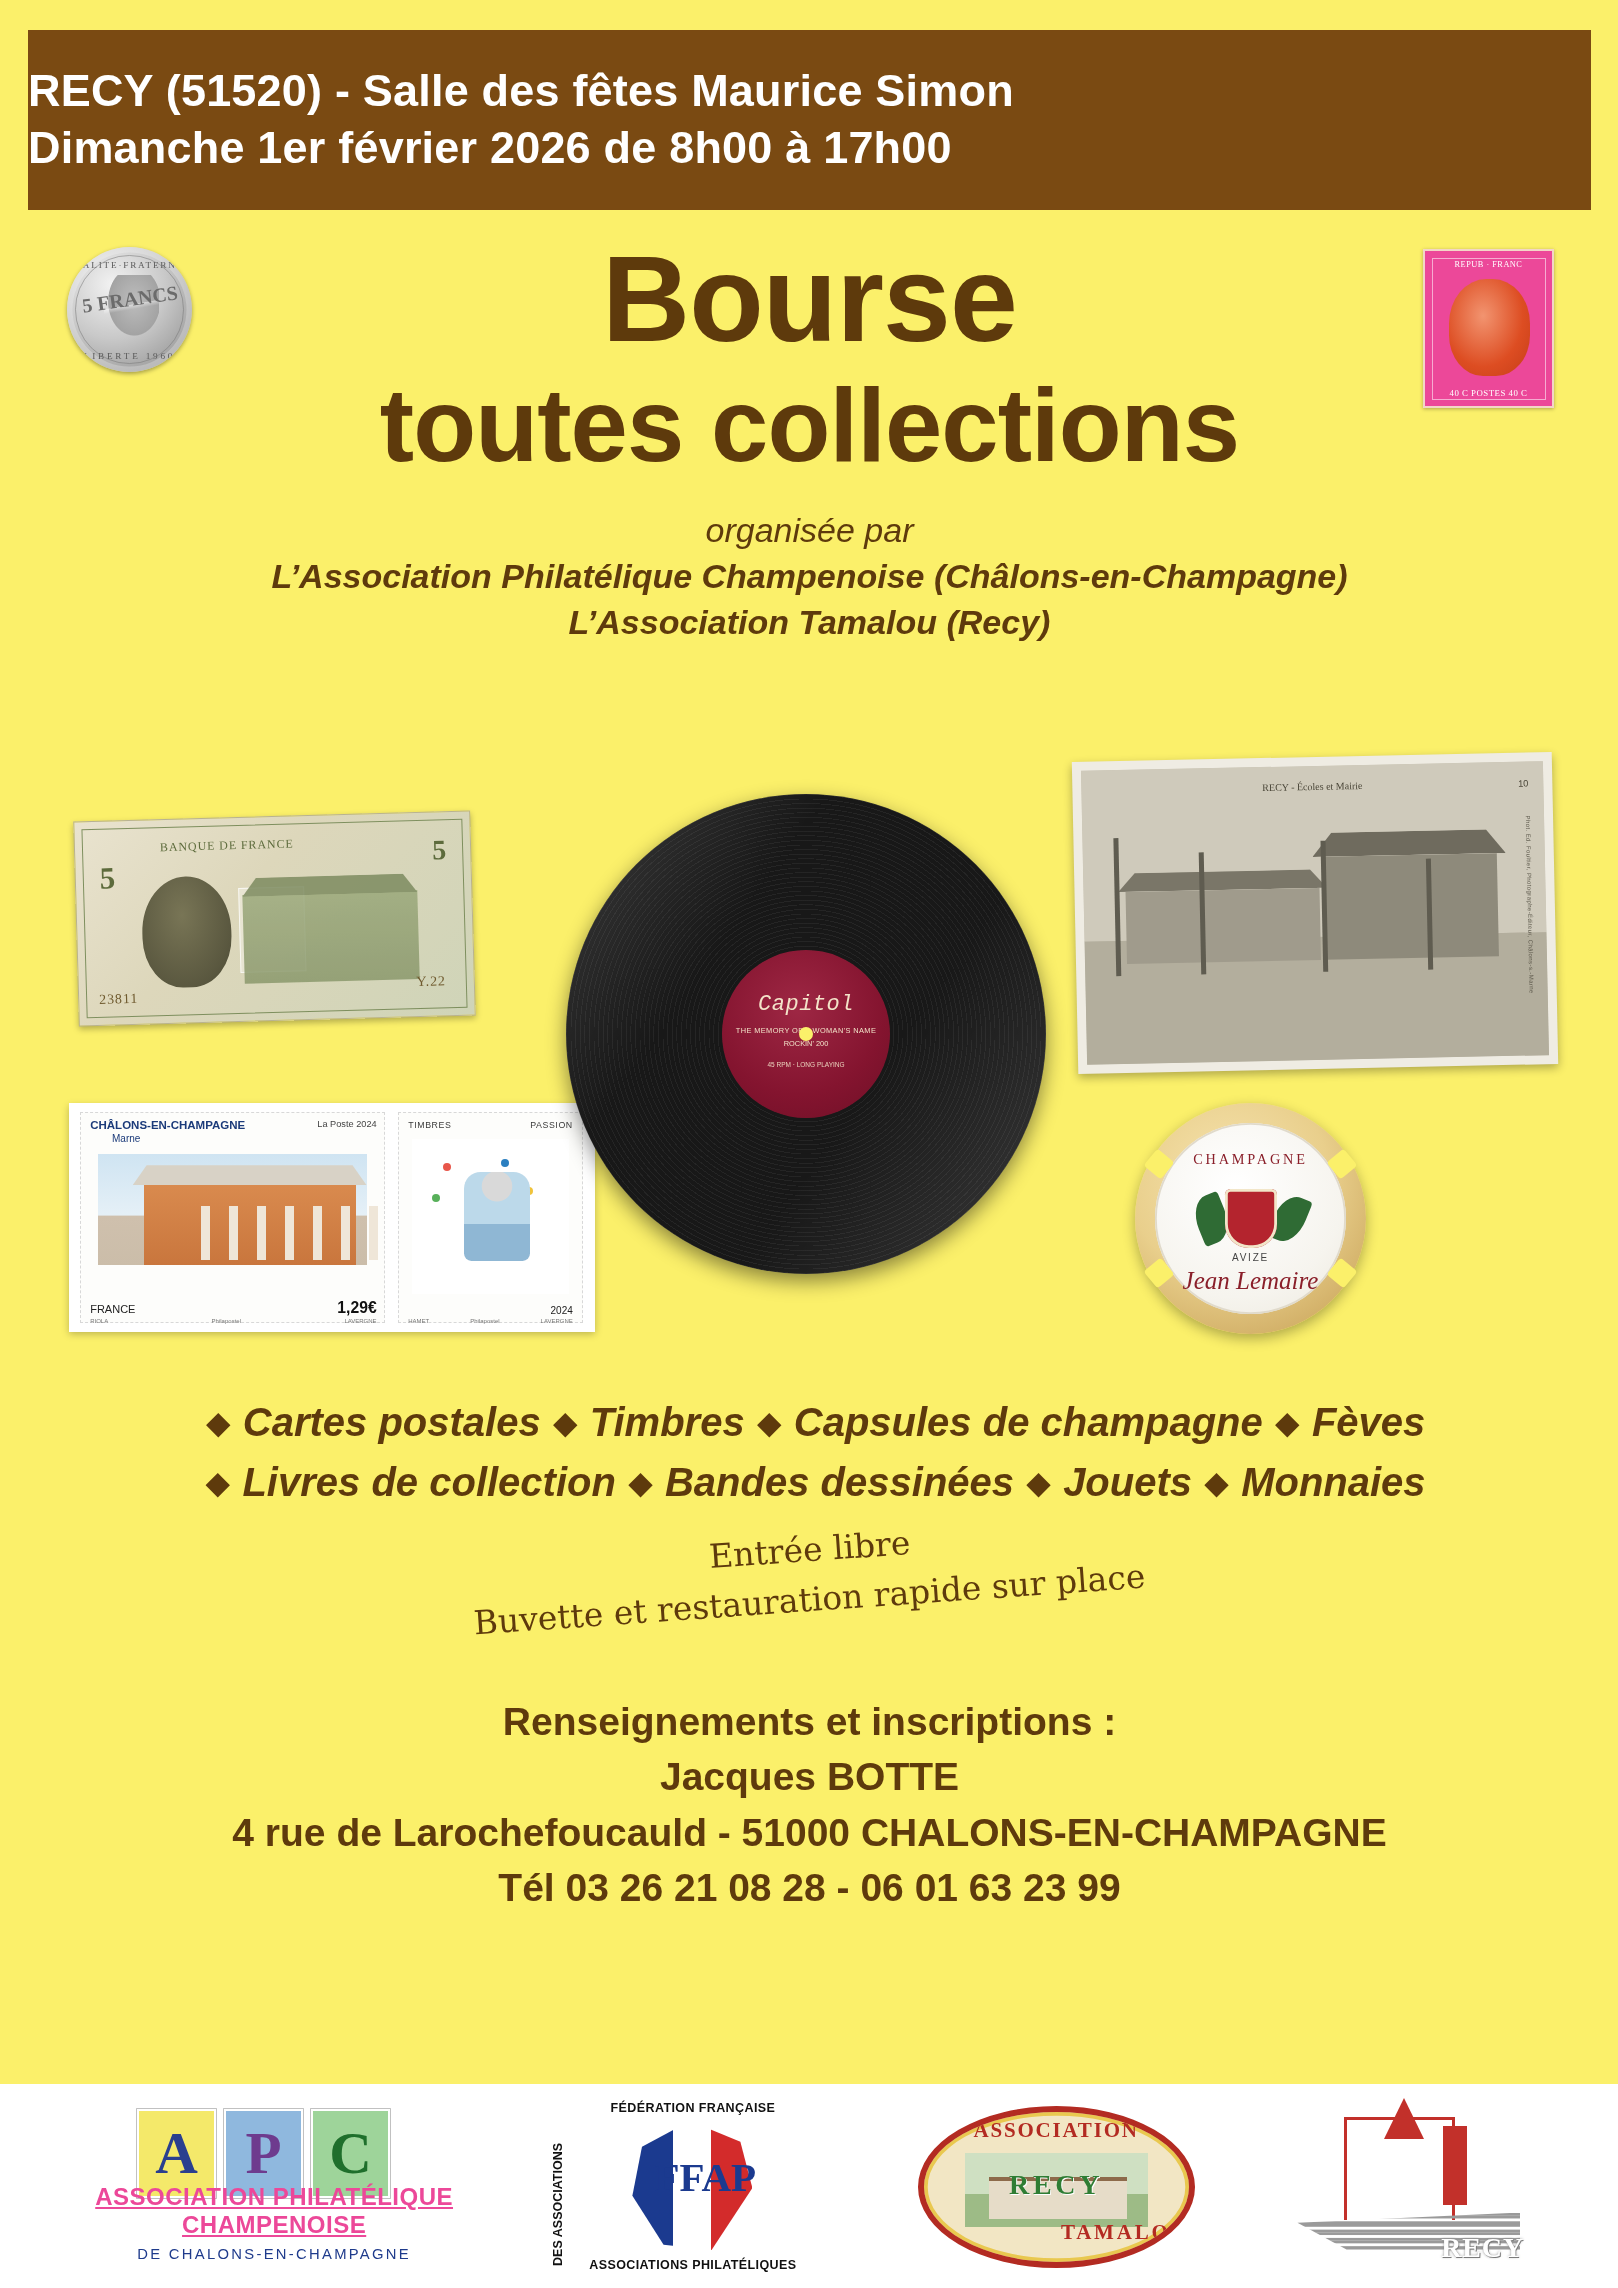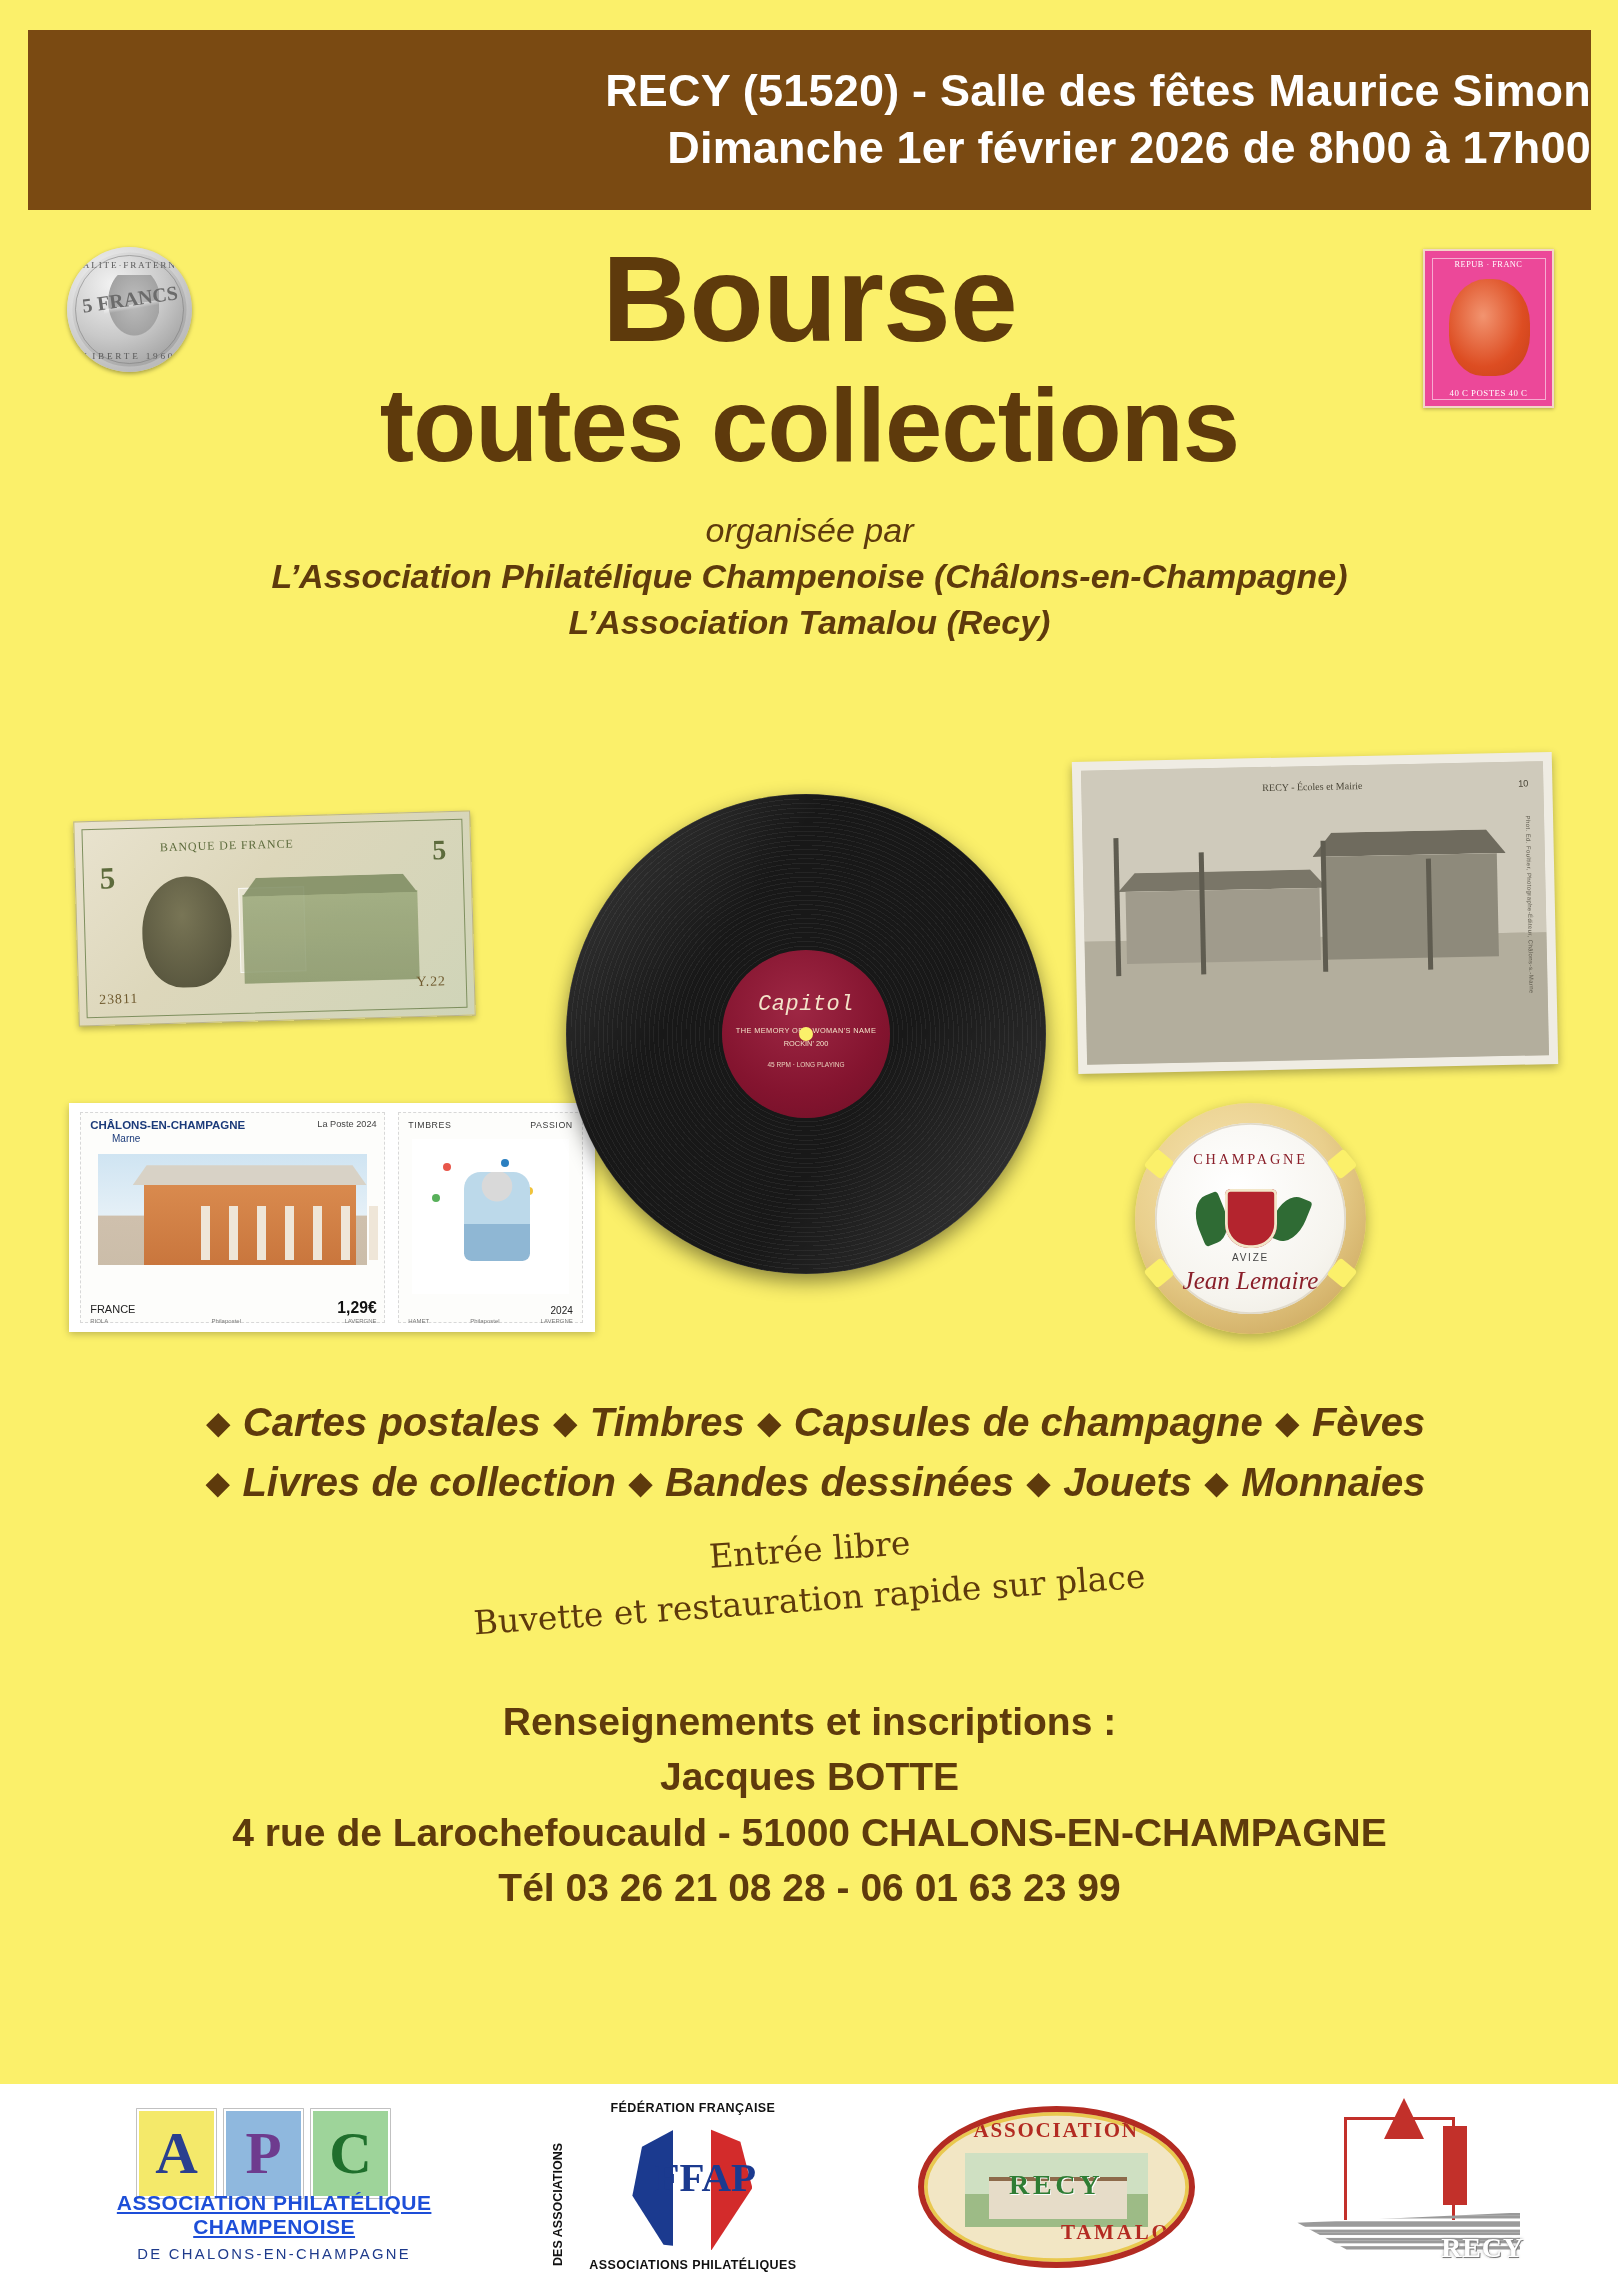--- a/index.html
+++ b/index.html
@@ -16,21 +16,21 @@
   
   .header-banner {
     position: absolute;
     left: 28px;
     top: 29.5px;
     width: 1563px;
     height: 180px;
     background: #7A4A12;
     display: flex;
     flex-direction: column;
-    align-items: flex-end;
+    align-items: flex-start;
     justify-content: center;
     gap: 5.5px;
   }
   .header-line {
     color: #FFFFFF;
     font-size: 45px;
     font-weight: bold;
     letter-spacing: 0.2px;
     white-space: nowrap;
   }
@@ -544,21 +544,21 @@
     border: 2.8px solid #ffffff;
     box-shadow: 0 0 0 0.9px #bbb;
     display: flex; align-items: center; justify-content: center;
     font-size: 59px; font-weight: bold; font-family: "Liberation Serif", serif;
   }
   .logo-apc .sq1 { left: 57px; background: #f4e96a; color: #2a3f8f; }
   .logo-apc .sq2 { left: 144px; background: #8fb8de; color: #6e3b8e; }
   .logo-apc .sq3 { left: 231px; background: #9ed49a; color: #1f6f2c; }
   .logo-apc .l1 {
     position: absolute; bottom: 31px; left: 0; right: 0; text-align: center;
-    font-size: 21px; color: #1d4ed8; font-weight: bold; letter-spacing: 0.5px;
+    font-size: 24px; color: #ec4899; font-weight: bold; letter-spacing: 0.5px;
     text-decoration: underline;
   }
   .logo-apc .l2 {
     position: absolute; bottom: 7.4px; left: 0; right: 0; text-align: center;
     font-size: 14.8px; color: #1f3b8c; letter-spacing: 2.3px;
   }
 
   
   .logo-ffap { position: relative; width: 277px; height: 175px; }
   .logo-ffap .hex {

